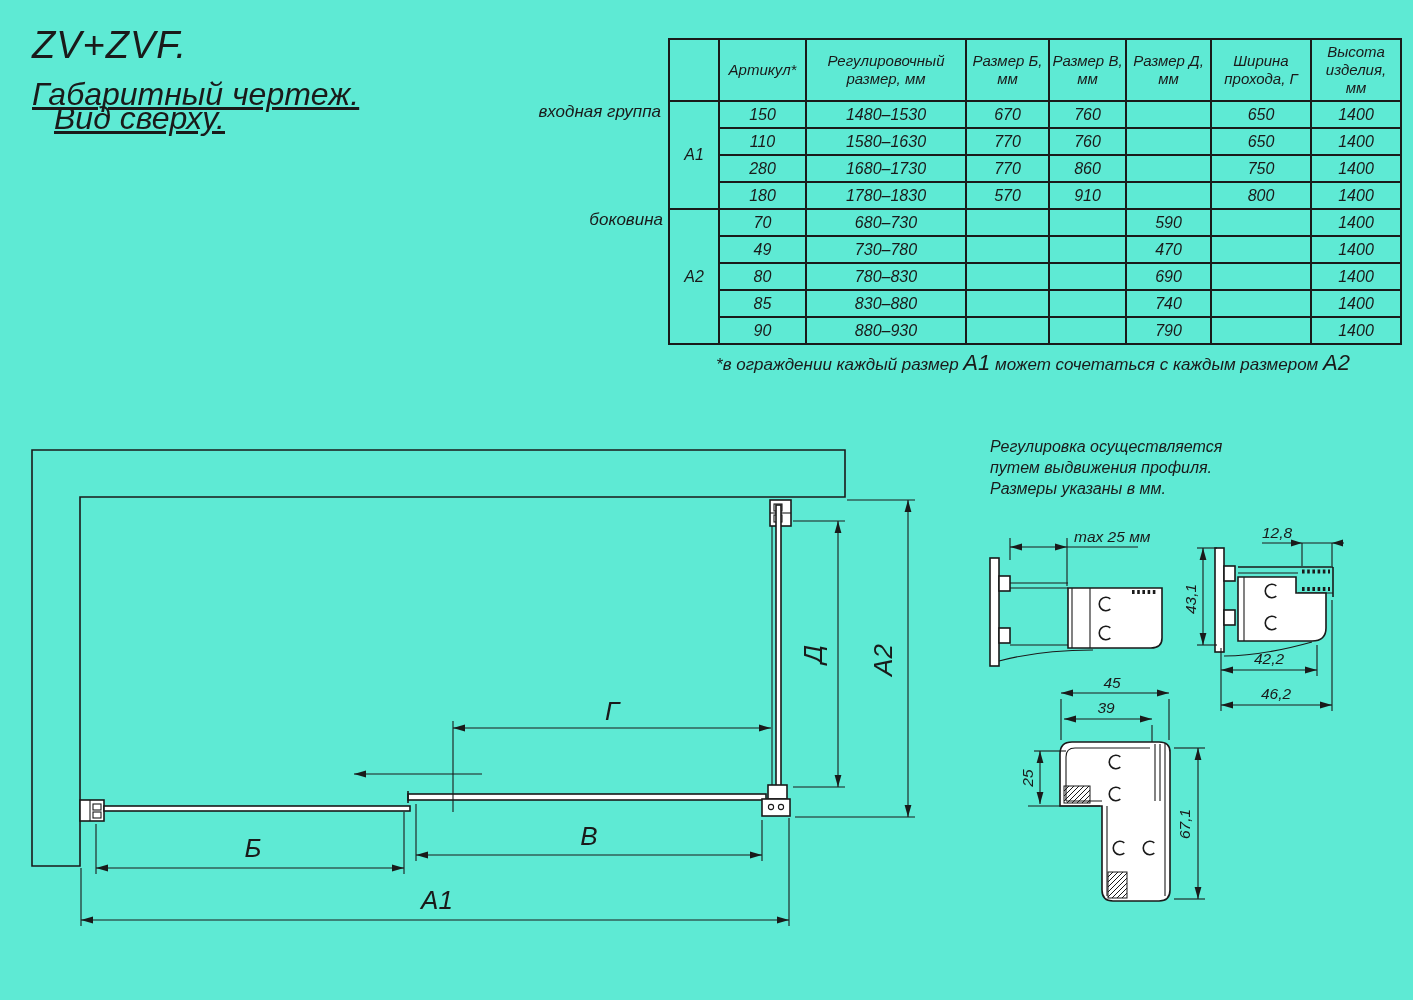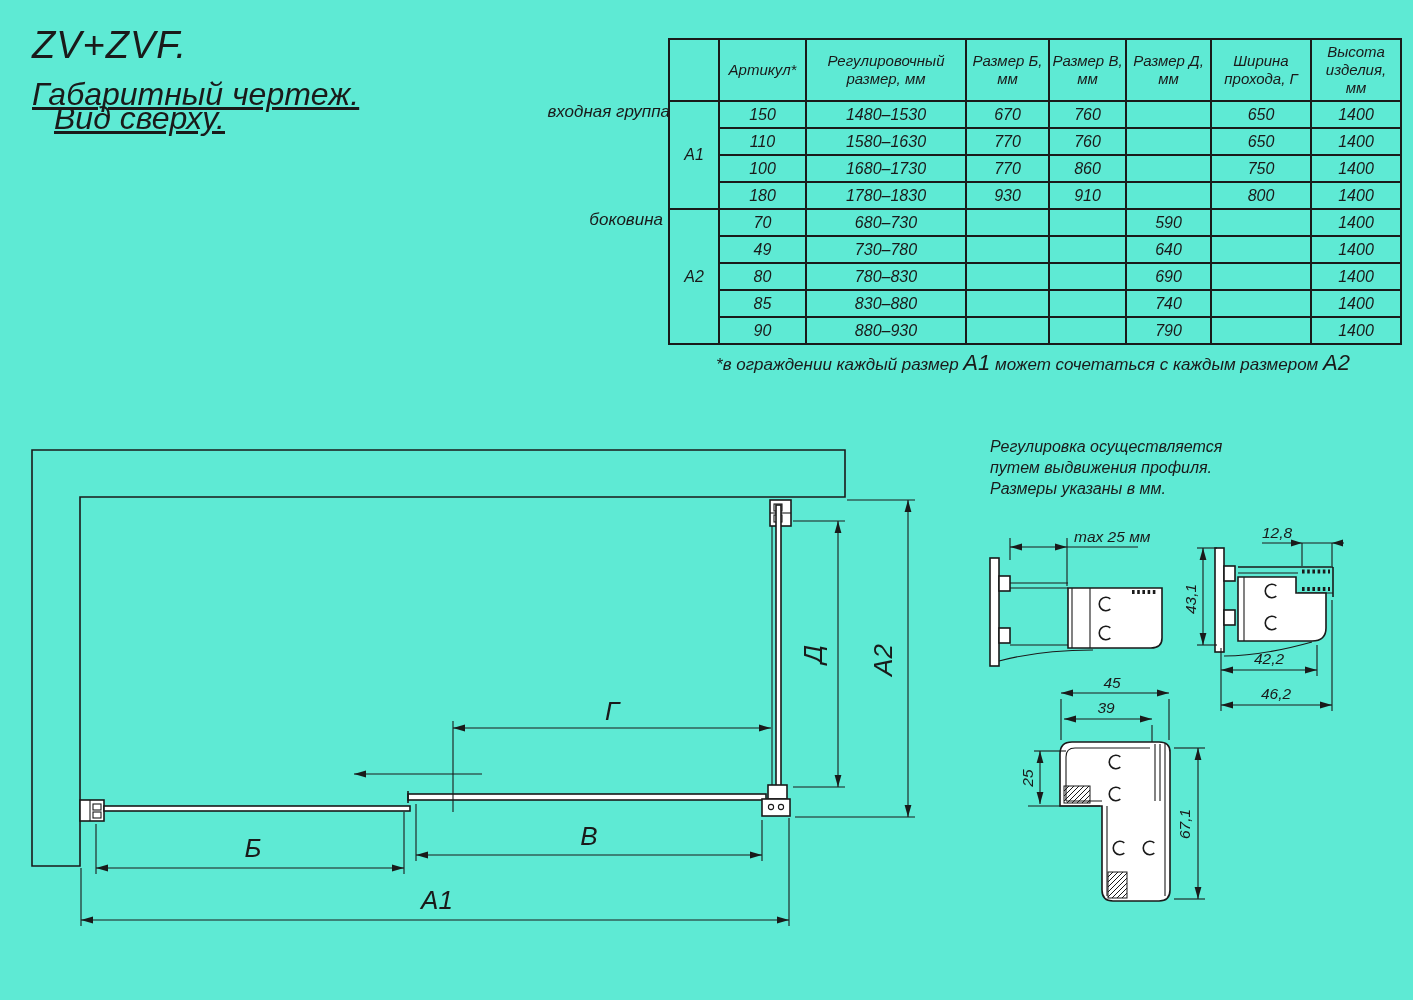--- a/index.html
+++ b/index.html
@@ -33,21 +33,21 @@
 </style>
 </head>
 <body>
 
 <div class="canvas">
 
   <div class="abs title" style="left:32px;top:24px;">ZV+ZVF.</div>
   <div class="abs subtitle" style="left:32px;top:76px;">Габаритный чертеж.</div>
   <div class="abs subtitle" style="left:32px;top:100px;margin-left:22px;">Вид сверху.</div>
 
-  <div class="abs grouplabel" style="left:410px;top:102px;">входная группа</div>
+  <div class="abs grouplabel" style="left:401px;top:102px;">входная группа</div>
   <div class="abs grouplabel" style="left:403px;top:210px;">боковина</div>
 
   <table class="spec abs" style="left:668px;top:38px;width:732px;">
     <colgroup>
       <col style="width:50px">
         <col style="width:87px">
         <col style="width:160px">
         <col style="width:83px">
       <col style="width:77px">
         <col style="width:85px">
@@ -78,53 +78,53 @@
     <tr>
       <td>110</td>
       <td>1580–1630</td>
       <td>770</td>
       <td>760</td>
       <td></td>
       <td>650</td>
       <td>1400</td>
     </tr>
     <tr>
-      <td>100</td>
+      <td>280</td>
       <td>1680–1730</td>
       <td>770</td>
       <td>860</td>
       <td></td>
       <td>750</td>
       <td>1400</td>
     </tr>
     <tr>
       <td>180</td>
       <td>1780–1830</td>
-      <td>930</td>
+      <td>570</td>
       <td>910</td>
       <td></td>
       <td>800</td>
       <td>1400</td>
     </tr>
     <tr>
       <td class="code" rowspan="5">А2</td>
       <td>70</td>
       <td>680–730</td>
       <td></td>
       <td></td>
       <td>590</td>
       <td></td>
       <td>1400</td>
     </tr>
     <tr>
       <td>49</td>
       <td>730–780</td>
       <td></td>
       <td></td>
-      <td>640</td>
+      <td>470</td>
       <td></td>
       <td>1400</td>
     </tr>
     <tr>
       <td>80</td>
       <td>780–830</td>
       <td></td>
       <td></td>
       <td>690</td>
       <td></td>

